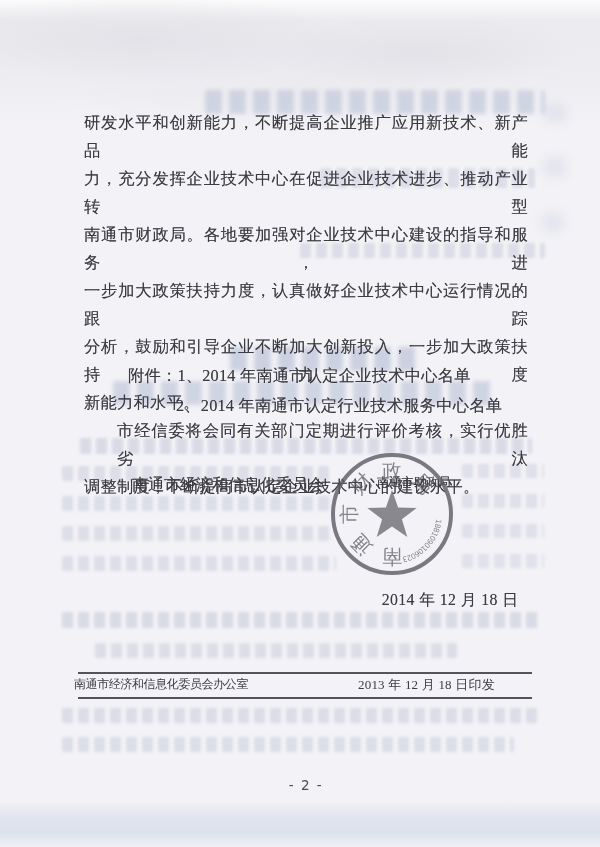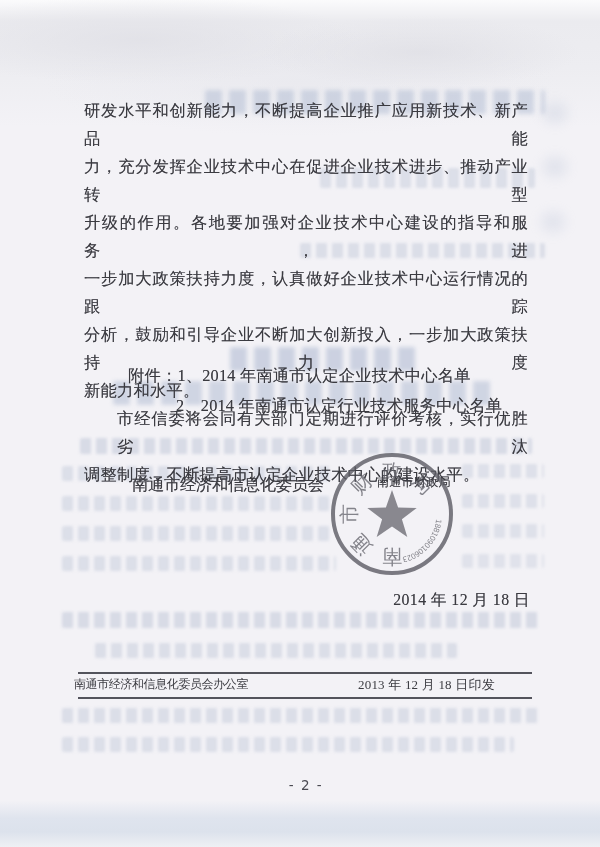--- a/index.html
+++ b/index.html
@@ -20,35 +20,35 @@
   .smudge.big{
     filter:blur(2.1px);
     background:repeating-linear-gradient(90deg, rgba(172,184,208,.95) 0 17px, rgba(172,184,208,0) 17px 24px);
   }
   .blob{
     position:absolute;filter:blur(4px);
     background:radial-gradient(closest-side, rgba(178,188,210,.8), rgba(178,188,210,0));
   }
   
   .textcol{
-    position:absolute;left:84px;top:97px;width:444px;
+    position:absolute;left:84px;top:109px;width:444px;
     font-size:16.3px;line-height:28px;letter-spacing:.2px;
     text-shadow:0 0 .5px rgba(59,59,65,.55);
   }
   .line{text-align:justify;text-align-last:justify;}
   .line.end{text-align:center;text-align-last:left;}
   .line.indent{padding-left:33px;}
   .attach{
     position:absolute;left:128px;top:361px;font-size:16.3px;line-height:30px;
     letter-spacing:.2px;text-shadow:0 0 .5px rgba(59,59,65,.55);
   }
   .attach .l2{padding-left:48px;}
   .sig-left{position:absolute;left:132px;top:474px;font-size:16.3px;letter-spacing:-.3px;text-shadow:0 0 .5px rgba(59,59,65,.55);}
   .sig-right{position:absolute;left:377px;top:474px;font-size:12px;letter-spacing:.3px;text-shadow:0 0 .5px rgba(59,59,65,.55);}
-  .sig-date{position:absolute;left:370px;top:590px;width:160px;text-align:right;font-size:15.8px;letter-spacing:.4px;text-shadow:0 0 .5px rgba(59,59,65,.5);}
+  .sig-date{position:absolute;left:370px;top:590px;width:160px;text-align:center;font-size:15.8px;letter-spacing:.4px;text-shadow:0 0 .5px rgba(59,59,65,.5);}
   
   .footer-rule{position:absolute;left:78px;width:454px;height:2px;background:#53545c;}
   .footer-office{position:absolute;left:74px;top:676px;font-size:12px;letter-spacing:-.4px;}
   .footer-date{position:absolute;left:358px;top:676px;font-size:13px;letter-spacing:.2px;}
   .page-num{
     position:absolute;left:0;top:777px;width:100%;text-align:center;text-indent:12px;
     font-size:13.5px;letter-spacing:1.5px;color:#4a4a52;font-family:"DejaVu Sans",sans-serif;
   }
   
   .seal{position:absolute;left:322px;top:444px;filter:blur(.45px);opacity:.8;}
@@ -87,21 +87,21 @@
   <div class="smudge" style="left:462px;top:554px;width:82px;height:14px;opacity:.35"></div>
   <div class="smudge" style="left:62px;top:612px;width:480px;height:16px;opacity:.5"></div>
   <div class="smudge" style="left:95px;top:643px;width:362px;height:15px;opacity:.45"></div>
   <div class="smudge" style="left:62px;top:708px;width:478px;height:15px;opacity:.45"></div>
   <div class="smudge" style="left:62px;top:737px;width:452px;height:15px;opacity:.42"></div>
 
   <div class="textcol">
     <div>
       <div class="line">研发水平和创新能力，不断提高企业推广应用新技术、新产品能</div>
       <div class="line">力，充分发挥企业技术中心在促进企业技术进步、推动产业转型</div>
-      <div class="line">升级的作用。各地要加强对企业技术中心建设的指导和服务，进</div>
+      <div class="line">南通市财政局。各地要加强对企业技术中心建设的指导和服务，进</div>
       <div class="line">一步加大政策扶持力度，认真做好企业技术中心运行情况的跟踪</div>
       <div class="line">分析，鼓励和引导企业不断加大创新投入，一步加大政策扶持力度</div>
       <div class="line end">新能力和水平。</div>
     </div>
     <div>
       <div class="line indent">市经信委将会同有关部门定期进行评价考核，实行优胜劣汰</div>
       <div class="line end">调整制度，不断提高市认定企业技术中心的建设水平。</div>
     </div>
   </div>
 

